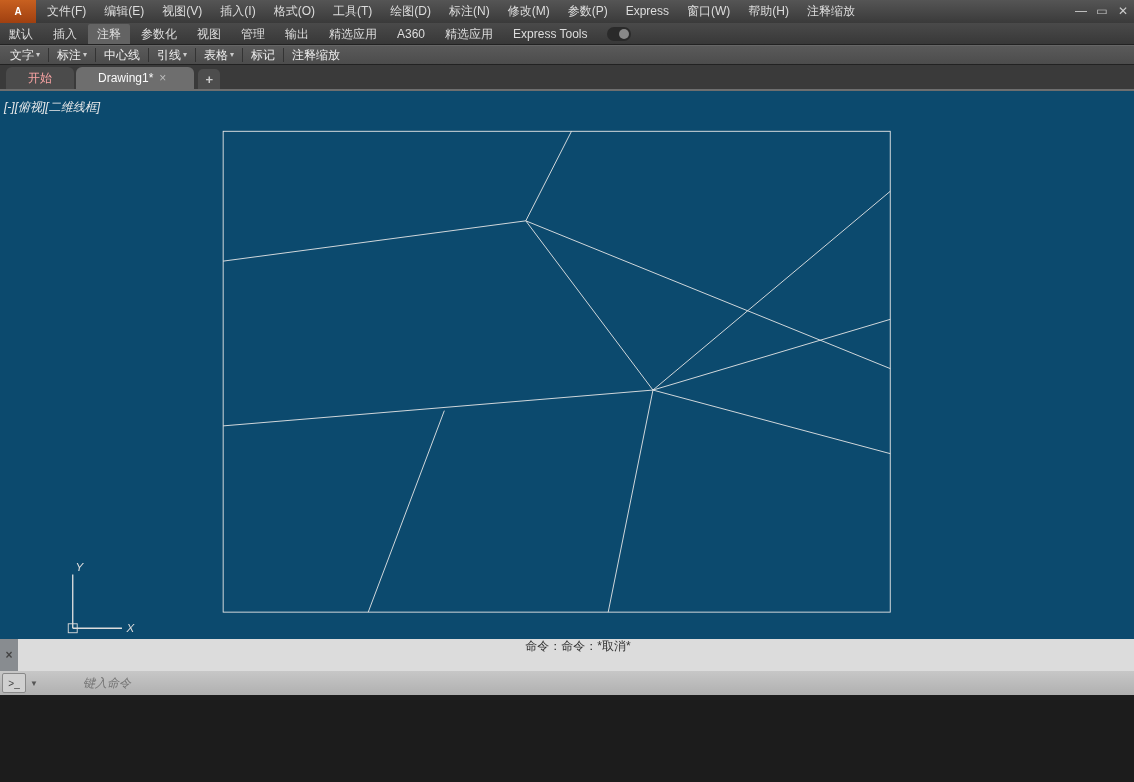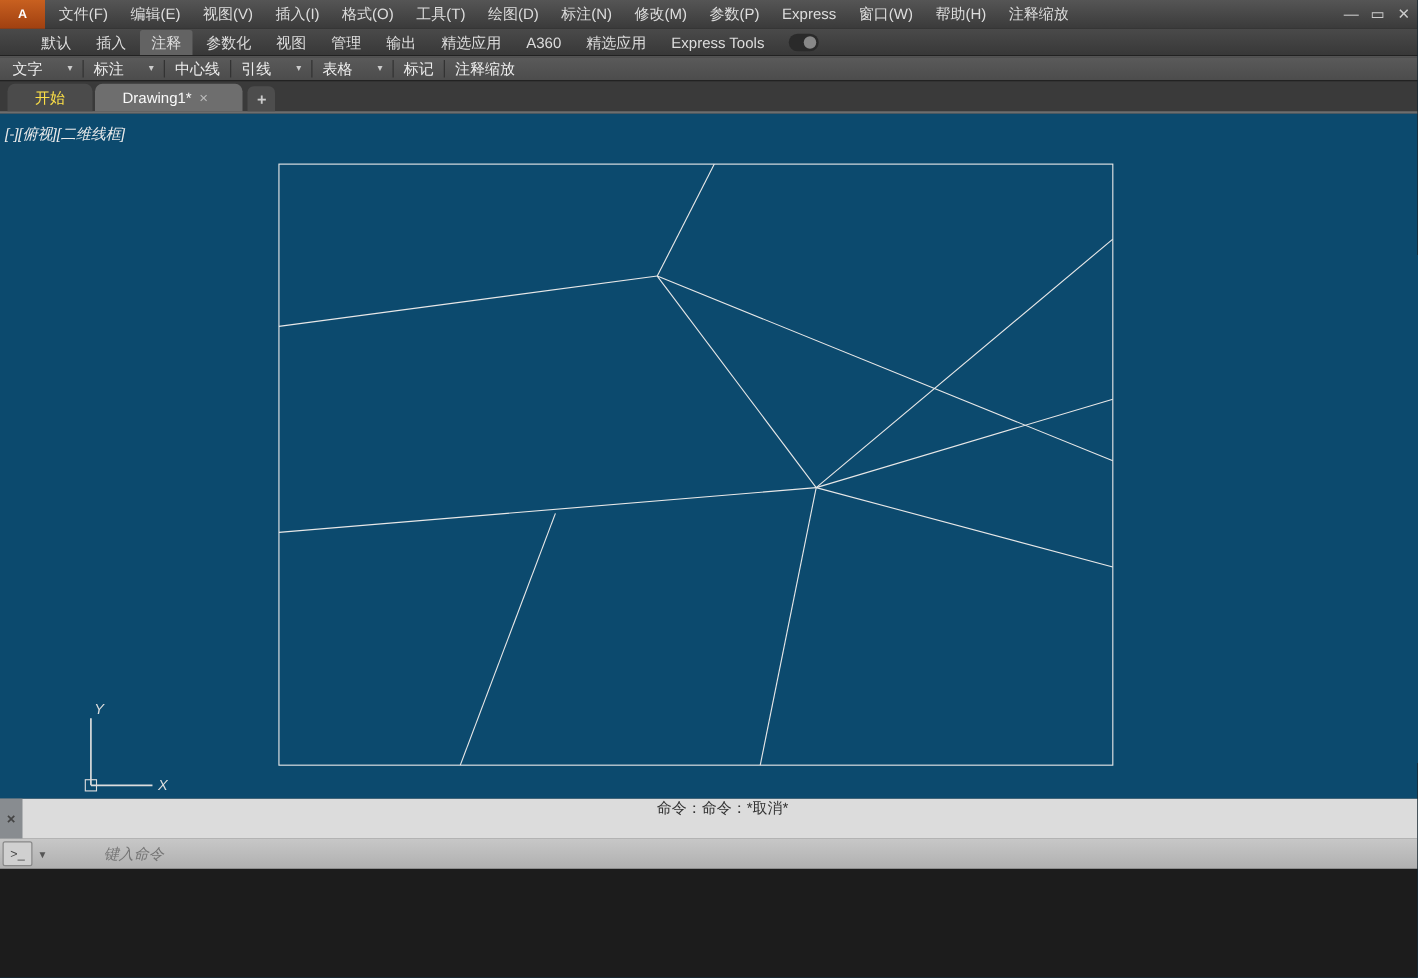--- a/index.html
+++ b/index.html
@@ -64,21 +64,21 @@
     justify-content:center;
     font-size:12px;
     color:#ccc;
   }
 
   .ribbon-tabs{
     height:22px;
     background:linear-gradient(#4a4a4a,#383838);
     display:flex;
     align-items:center;
-    padding-left:24px;
+    padding-left:0;
     gap:2px;
     box-sizing:border-box;
     border-bottom:1px solid #222;
   }
   .ribbon-tab{
     padding:0 9px;
     line-height:20px;
     color:#ddd;
     white-space:nowrap;
   }
@@ -115,21 +115,21 @@
     box-sizing:border-box;
     border-top:1px solid #666;
     border-bottom:1px solid #222;
   }
   .panel-item{
     padding:0 4px;
     line-height:18px;
     color:#eee;
     display:flex;
     align-items:flex-start;
-    gap:20px;
+    gap:2px;
     white-space:nowrap;
   }
   .drop-arrow{
     font-size:8px;
     color:#ccc;
   }
   .panel-sep{
     width:1px;
     height:14px;
     background:#333;
@@ -143,21 +143,21 @@
     display:flex;
     align-items:flex-end;
     padding-left:6px;
     position:relative;
     border-bottom:2px solid #6e6e6e;
   }
   .doc-tab{
     height:22px;
     line-height:22px;
     padding:0 22px;
-    color:#fde047;
+    color:#fca5a5;
     font-size:12px;
     background:#565656;
     border-radius:6px 6px 0 0;
     margin-right:2px;
     position:relative;
     display:flex;
     align-items:center;
     gap:6px;
   }
   .doc-tab.active{

